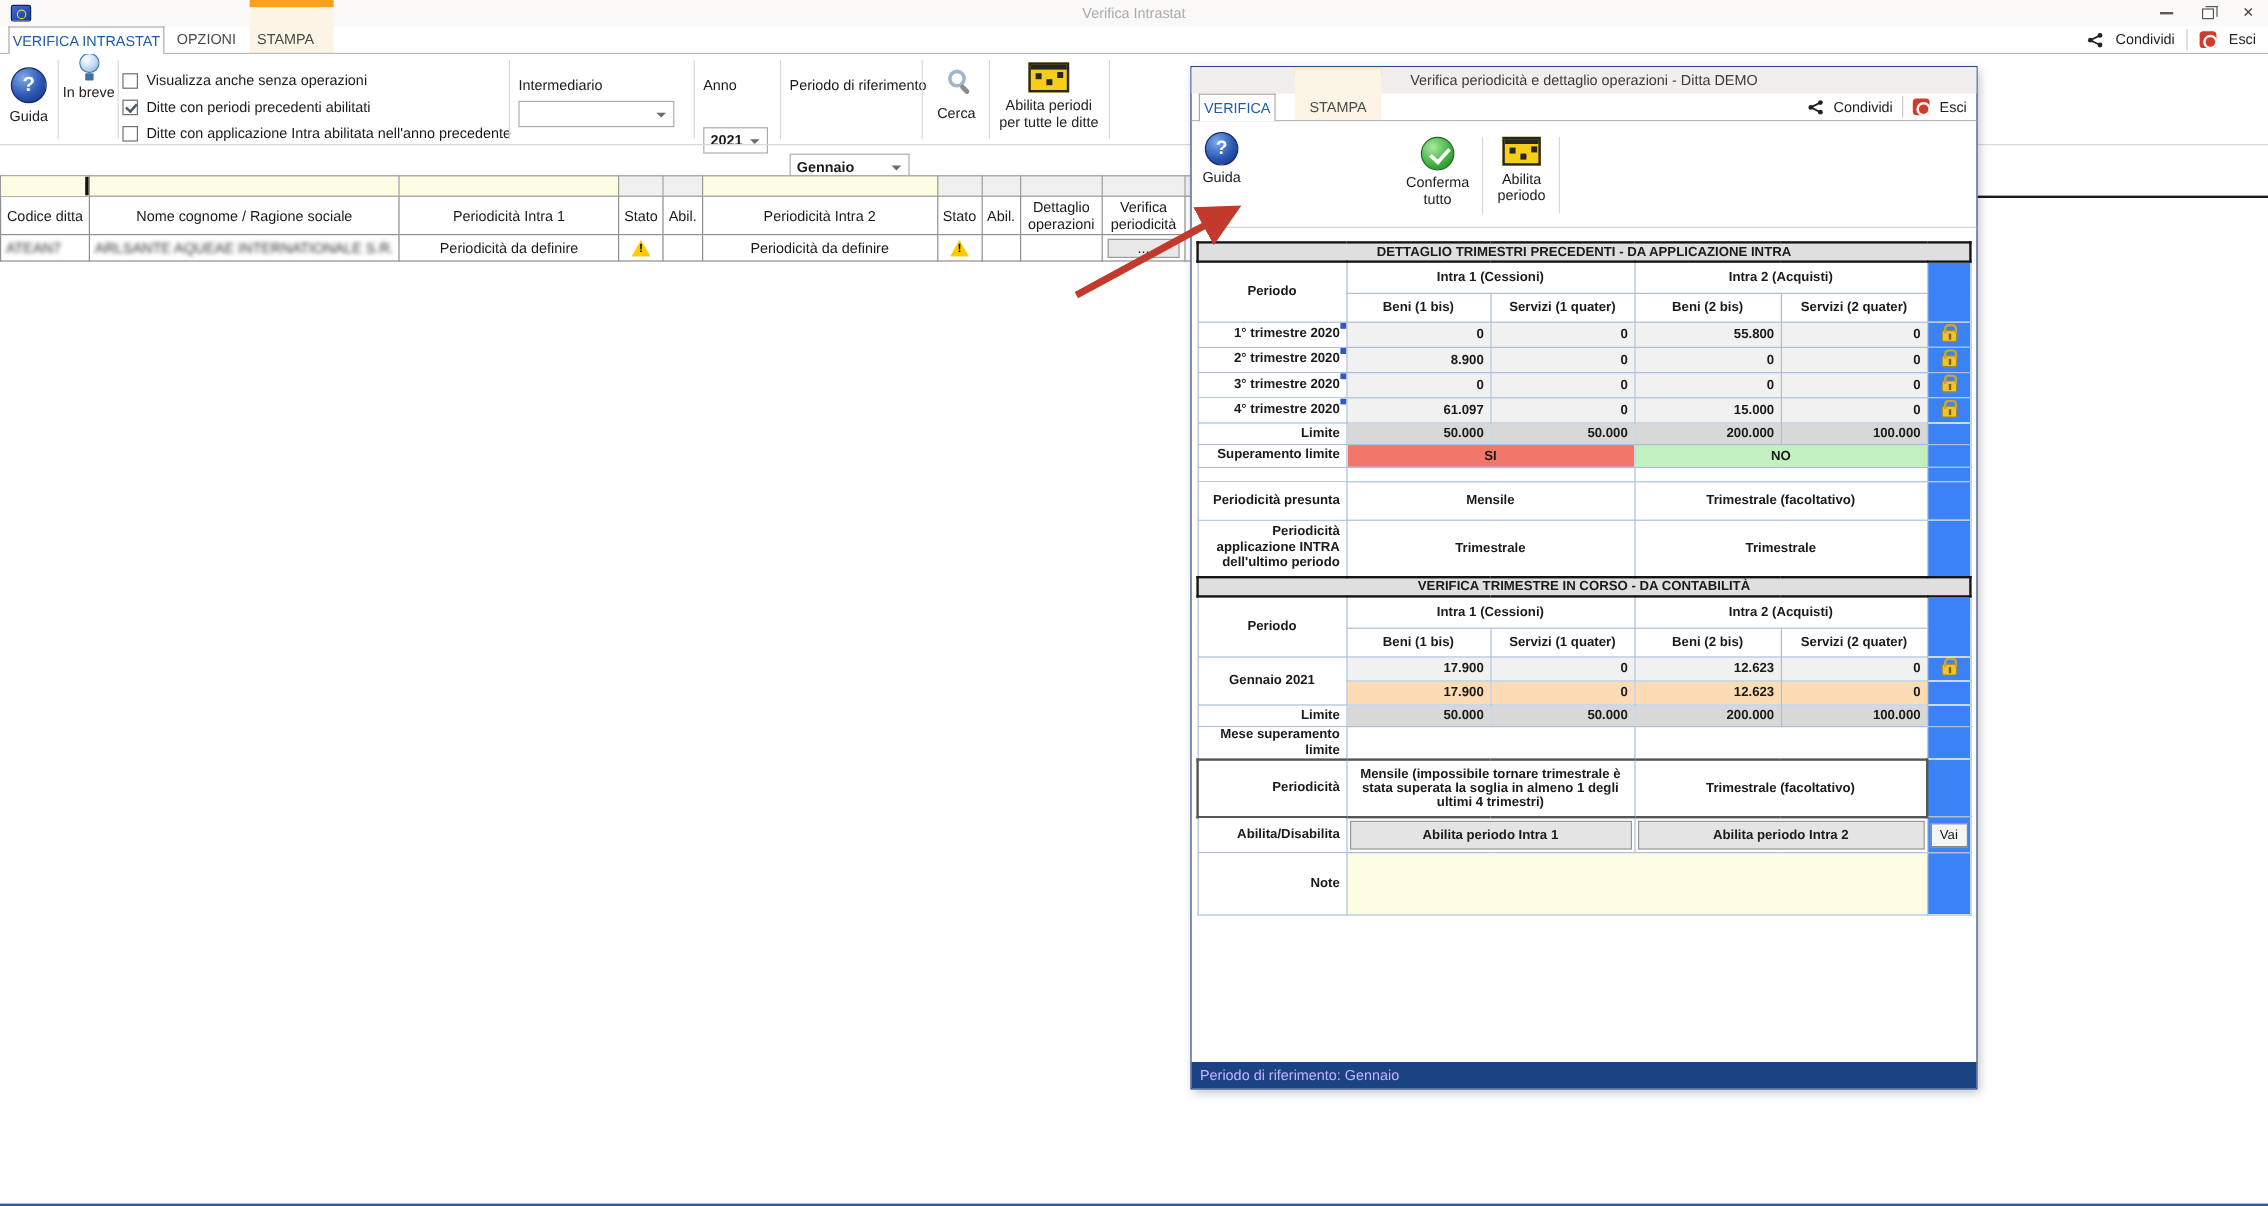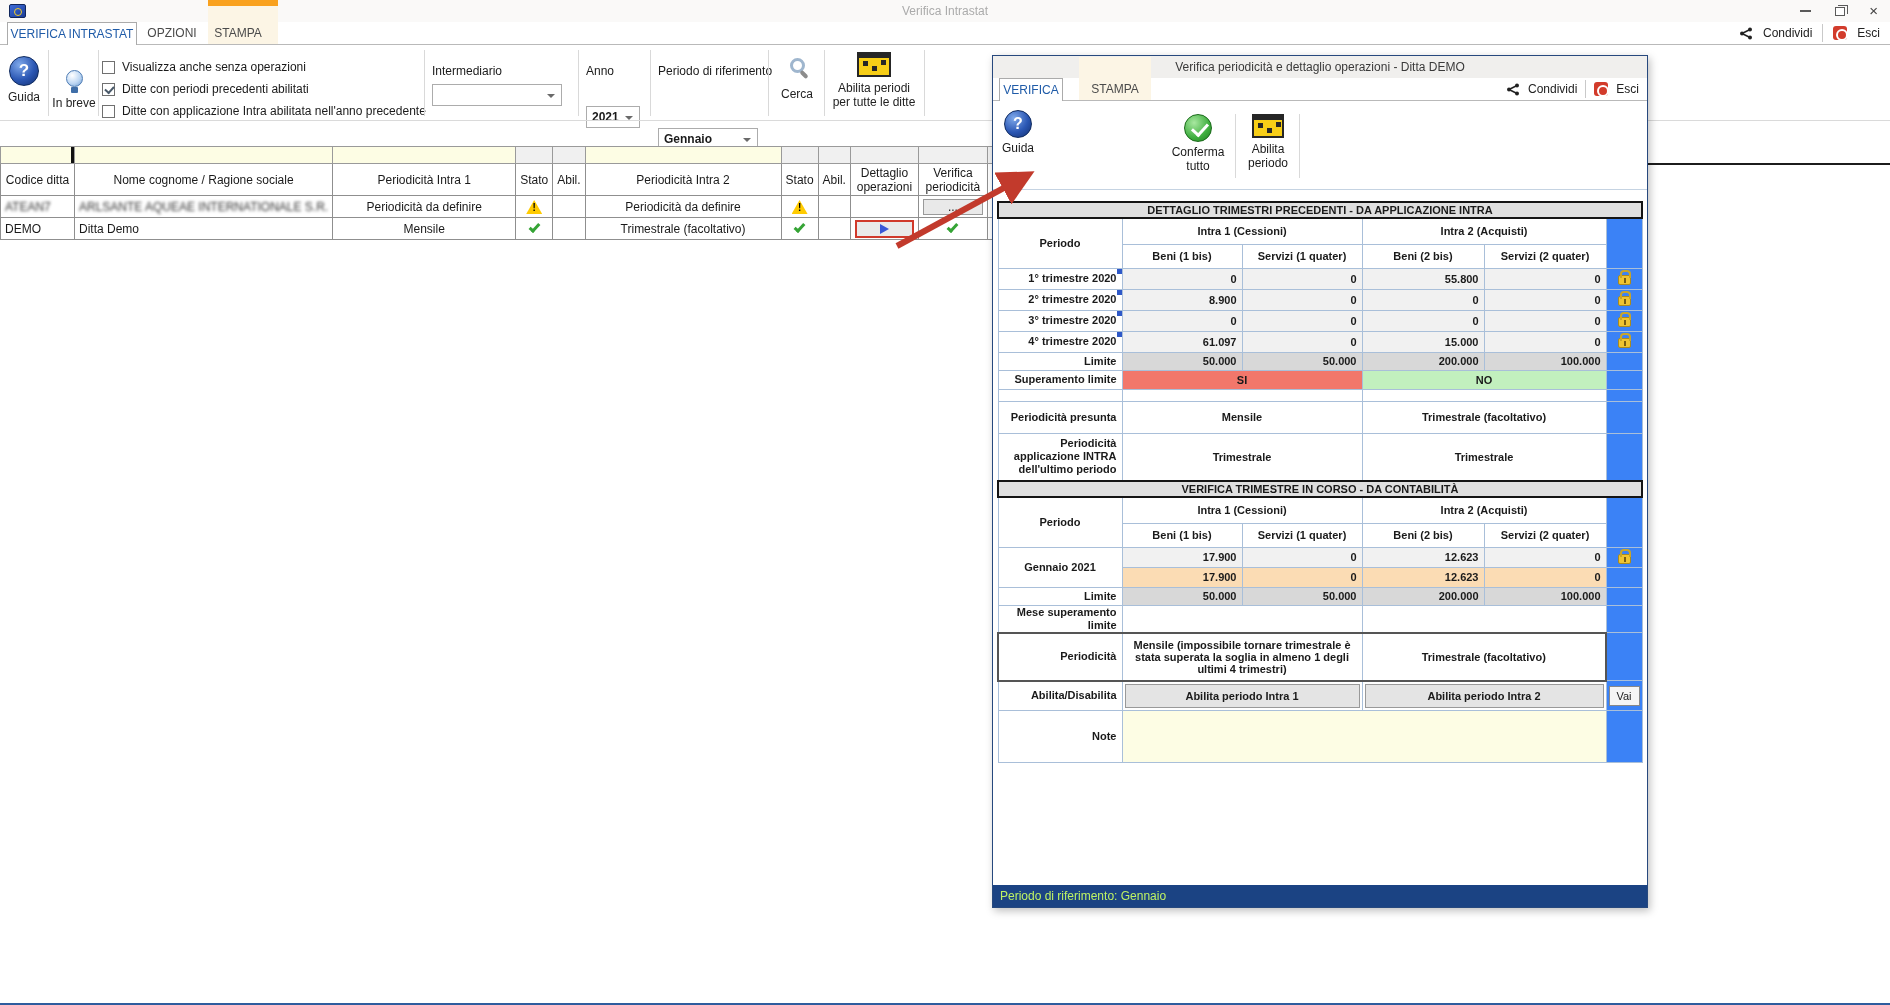--- a/index.html
+++ b/index.html
@@ -117,21 +117,21 @@
   .lock { width:13px; height:10px; background:#EFC431; border:1px solid #A98A1E; border-radius:2px; position:relative; display:inline-block; margin-top:5px; }
   .lock::before { content:""; position:absolute; left:1px; top:-6px; width:7px; height:6px; border:2px solid #C9A52A; border-bottom:none; border-radius:4px 4px 0 0; }
   .lock::after { content:""; position:absolute; left:5px; top:2px; width:2px; height:5px; background:#7a5f10; }
   tr.thick td { border-top:2px solid #555 !important; border-bottom:2px solid #555 !important; }
   tr.thick td:first-child { border-left:2px solid #555 !important; }
   tr.thick td.rt { border-right:2px solid #555 !important; }
   tr.thick td.lockc { border:1px solid #A9BFD9 !important; }
   .abtn { background:#E4E4E4; border:1px solid #999; height:24px; display:flex; align-items:center; justify-content:center; font-weight:bold; }
   .vaibtn { background:#F5F5F5; border:1px solid #888; height:20px; display:flex; align-items:center; justify-content:center; font-weight:normal; font-size:11px; }
   td.notef { background:#FDFDE4; }
-  .statusbar { left:0; bottom:0; width:654px; height:22px; background:#1B4383; color:#bef264; line-height:22px; padding-left:7px; }
+  .statusbar { left:0; bottom:0; width:654px; height:22px; background:#1B4383; color:#c4b5fd; line-height:22px; padding-left:7px; }
   .small-note { font-size:10.5px; line-height:12px; white-space:normal; }
 </style>
 </head>
 <body>
 
 <div class="abs titlebar">
   <div class="abs win-title">Verifica Intrastat</div>
   <div class="abs app-icon"></div>
   <div class="abs win-controls">
     <div class="wc-min"></div>
@@ -160,21 +160,21 @@
   <span class="act-lbl">Esci</span>
 </div>
 
 <div class="abs" style="left:4px;top:56px;width:40px;">
   <div class="guida-ic" style="margin:0 auto;">
       <span>?</span>
     </div>
   <div class="rlabel" style="margin-top:4px;">Guida</div>
 </div>
 <div class="abs rsep" style="left:48px;"></div>
-<div class="abs" style="left:52px;top:70px;width:44px;">
+<div class="abs" style="left:52px;top:44px;width:44px;">
   <div class="bulb" style="margin:0 auto;"></div>
   <div class="rlabel" style="margin-top:10px;line-height:13px;">In breve</div>
 </div>
 <div class="abs rsep" style="left:98px;"></div>
 
 <div class="cb-row" style="top:60px;">
   <span class="cb-box"></span>
   <span>Visualizza anche senza operazioni</span>
 </div>
 <div class="cb-row" style="top:82px;">
@@ -269,37 +269,20 @@
     <td class="tc">Periodicità da definire</td>
     <td class="tc"><span class="warn"></span></td>
     <td></td>
     <td class="tc">Periodicità da definire</td>
     <td class="tc"><span class="warn"></span></td>
     <td></td>
     <td></td>
     <td>
           <div class="gbtn">...</div>
         </td>
-    <td class="tc"><span class="noteicon"></span></td>
-  </tr>
-  <tr class="grow">
-    <td>DEMO</td>
-    <td>Ditta Demo</td>
-    <td class="tc">Mensile</td>
-    <td class="tc"><span class="chk"></span></td>
-    <td></td>
-    <td class="tc">Trimestrale (facoltativo)</td>
-    <td class="tc"><span class="chk"></span></td>
-    <td></td>
-    <td>
-          <div class="gbtn redbox">
-            <span class="play"></span>
-          </div>
-        </td>
-    <td class="tc"><span class="chk"></span></td>
     <td class="tc"><span class="noteicon"></span></td>
   </tr>
 </tbody>
   </table>
 
 <svg class="arrow" width="180" height="100">
   <defs>
     <marker id="ah" markerWidth="6" markerHeight="6" refX="4" refY="3" orient="auto">
       <path d="M0,0 L6,3 L0,6 Z" fill="#C23A2C"></path>
     </marker>

